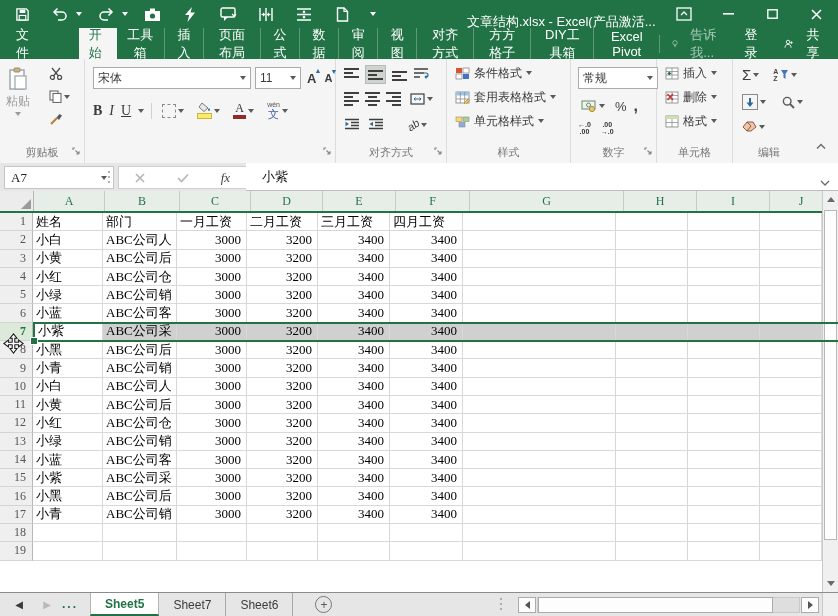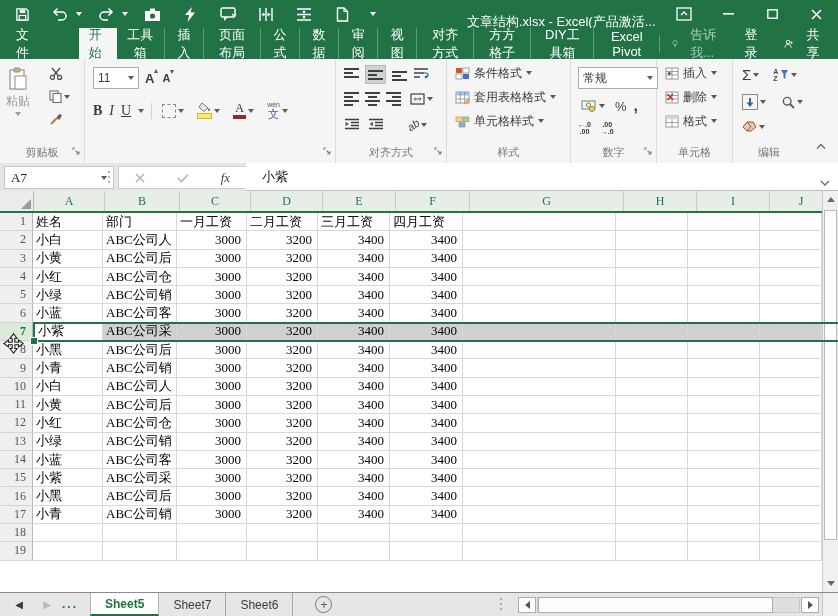--- a/index.html
+++ b/index.html
@@ -265,20 +265,24 @@
       </div>
       <span class="glabel">剪贴板</span>
       <span class="launcher"><svg width="9" height="9" viewBox="0 0 9 9">
             <path d="M1 3 V1 H3" fill="none" stroke="#8a8a8a" stroke-width="1.2"></path>
             <path d="M3.5 3.5 L7 7 M7 7 V4.2 M7 7 H4.2" stroke="#8a8a8a" stroke-width="1.2" fill="none"></path>
           </svg></span>
     </div>
 
     <div class="group" style="width:250px;">
       <div class="rowline" style="position:absolute;left:8px;top:8px;gap:4px;">
+        <div class="selbox" style="width:148px;">
+            <span>宋体</span>
+            <span class="caret"></span>
+          </div>
         <div class="selbox" style="width:36px;">
             <span>11</span>
             <span class="caret"></span>
           </div>
         <span style="font-size:13px;font-weight:bold;position:relative;padding:0 2px;">A<span style="position:absolute;top:-4px;right:-3px;font-size:7px;color:#2b6a9a;">▲</span></span>
         <span style="font-size:11px;font-weight:bold;position:relative;padding:0 2px;">A<span style="position:absolute;top:-4px;right:-3px;font-size:7px;color:#2b6a9a;">▼</span></span>
       </div>
       <div class="rowline" style="position:absolute;left:8px;top:40px;gap:7px;">
         <span style="font-family:'Liberation Serif',serif;font-weight:bold;font-size:14px;">B</span>
         <span style="font-family:'Liberation Serif',serif;font-style:italic;font-size:14px;">I</span>

